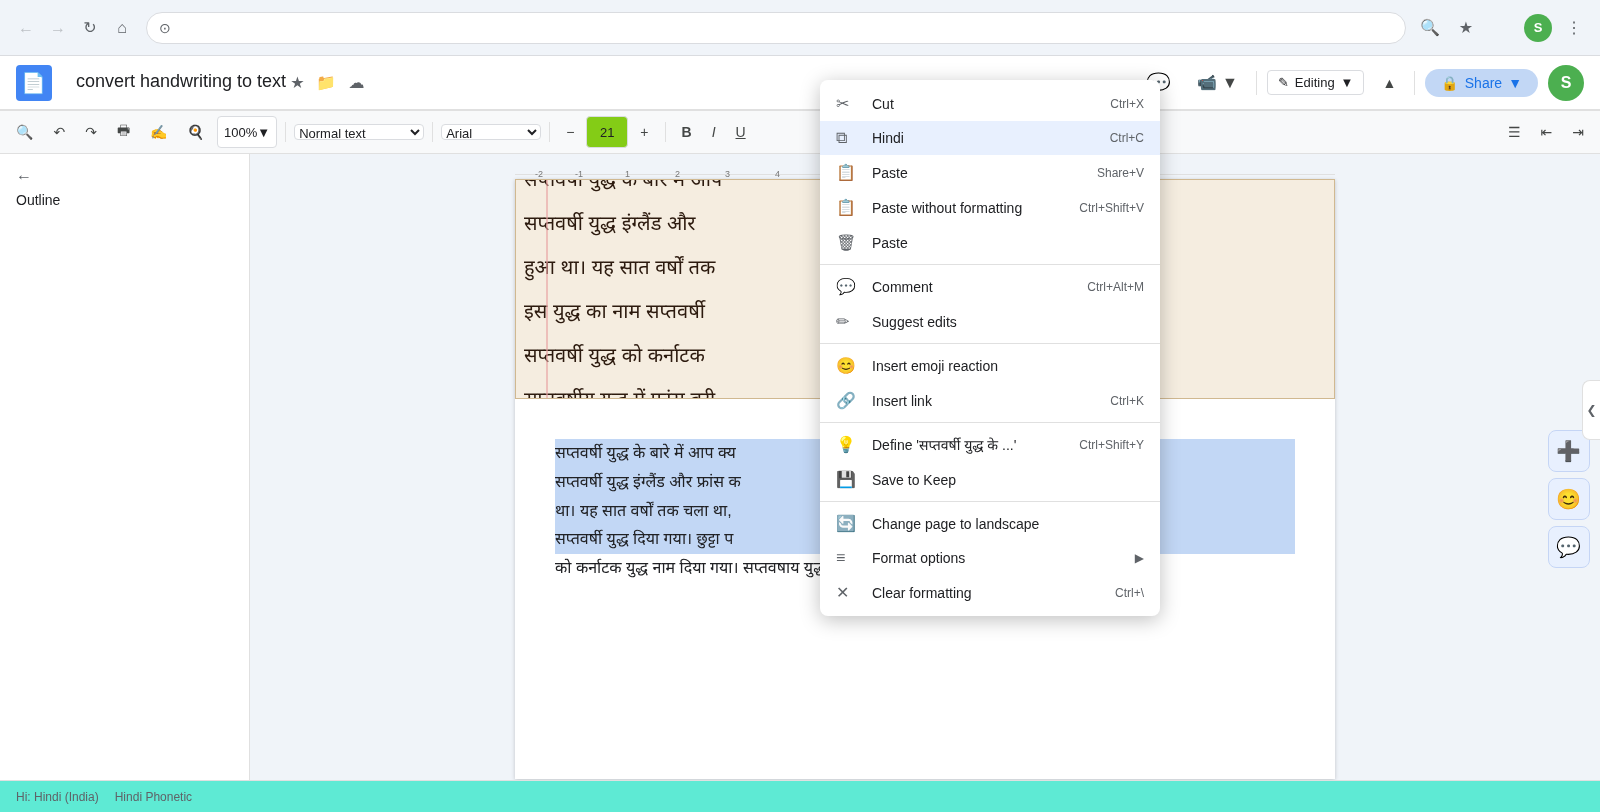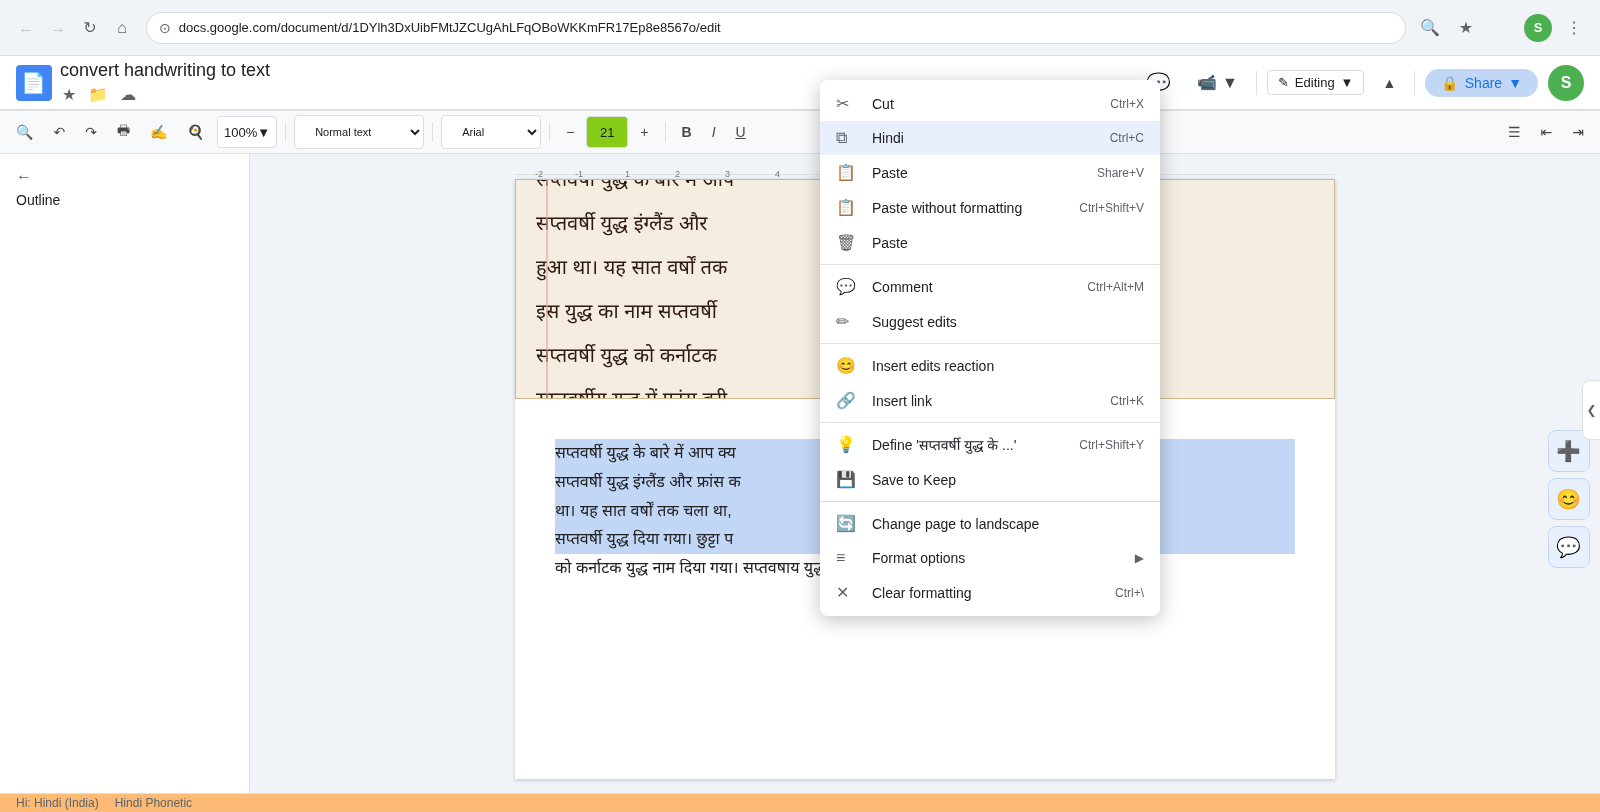--- a/index.html
+++ b/index.html
@@ -46,21 +46,21 @@
     
     .title-bar {
       display: flex; align-items: center; padding: 6px 16px; gap: 8px;
       background: white; border-bottom: 1px solid #e0e0e0; height: 54px;
     }
     .docs-logo {
       width: 36px; height: 36px; background: #4285f4;
       border-radius: 4px; display: flex; align-items: center; justify-content: center;
       color: white; font-size: 20px; font-weight: bold; flex-shrink: 0;
     }
-    .doc-title-area { display: flex; flex-direction: column; gap: 2px; flex: 1; }
+    .doc-title-area { display: flex; flex-direction: row; gap: 2px; flex: 1; margin-left: 16px; }
     .doc-title { font-size: 18px; color: #202124; font-weight: 400; }
     .doc-title-icons { display: flex; gap: 8px; align-items: center; }
     .title-icon-btn {
       background: transparent; border: none; cursor: pointer;
       color: #5f6368; font-size: 16px; padding: 2px;
     }
     .title-bar-actions { display: flex; align-items: center; gap: 10px; margin-left: auto; }
     .toolbar-separator { width: 1px; height: 24px; background: #e0e0e0; }
 
     
@@ -78,22 +78,22 @@
       display: flex; align-items: center; padding: 4px 8px; height: 44px;
       background: #f8f9fa; border-bottom: 1px solid #e0e0e0; gap: 4px;
       border-top: 1px solid #e0e0e0;
     }
     .toolbar-btn {
       height: 32px; padding: 0 8px; border: none; background: transparent;
       cursor: pointer; border-radius: 4px; display: flex; align-items: center;
       justify-content: center; color: #444746; font-size: 14px; gap: 2px;
     }
     .toolbar-select {
-      height: 34px; border: 1px solid #dadce0; border-radius: 4px; background: white;
-      padding: 0 16px; font-size: 11px; cursor: pointer; color: #202124;
+      height: 16px; border: 1px solid #dadce0; border-radius: 4px; background: white;
+      padding: 0 0; font-size: 13px; cursor: pointer; color: #202124;
     }
     .zoom-box {
       border: 1px solid #dadce0; border-radius: 4px; height: 32px;
       display: flex; align-items: center; padding: 0 6px; font-size: 13px;
       color: #202124; background: white; cursor: pointer;
     }
     .font-size-box {
       border: 1px solid #dadce0; border-radius: 4px; height: 32px;
       display: flex; align-items: center; padding: 0 6px; font-size: 13px;
       color: #202124; background: #84cc16; gap: 4px;
@@ -149,21 +149,21 @@
 
     
     .handwriting-block {
       width: 100%; height: 220px; background: #f5ede0;
       border: 1px solid #d0b890; margin-bottom: 20px;
       display: flex; align-items: center; justify-content: center;
       position: relative; overflow: hidden;
     }
     .handwriting-text {
       font-family: cursive; font-size: 22px; color: #2c2c2c;
-      line-height: 2; padding: 10px 20px; text-align: left; width: 100%;
+      line-height: 2; padding: 10px 8px; text-align: left; width: 100%;
     }
 
     
     .typed-text {
       font-size: 16px; color: #202124; line-height: 1.8;
       font-family: Arial, sans-serif;
     }
     .selected-text {
       background: #c2d7f5;
     }
@@ -199,21 +199,21 @@
 
     
     .share-btn {
       display: flex; align-items: center; gap: 6px;
       background: #c2d7f5; color: #1a73e8; border: none; border-radius: 20px;
       padding: 6px 16px; cursor: pointer; font-size: 14px; font-weight: 500;
     }
 
     
     .status-bar {
-      height: 19px; background: #fdba74; border-top: 1px solid #e0e0e0;
+      height: 32px; background: #5eead4; border-top: 1px solid #e0e0e0;
       display: flex; align-items: center; padding: 0 16px; gap: 16px;
       font-size: 12px; color: #5f6368;
     }
 
     
     .collapse-handle {
       position: fixed; right: 0; top: 380px; width: 18px; height: 60px;
       background: white; border: 1px solid #e0e0e0; border-right: none;
       border-radius: 8px 0 0 8px; display: flex; align-items: center;
       justify-content: center; cursor: pointer; color: #5f6368; font-size: 12px;
@@ -226,21 +226,20 @@
 
 <div class="browser-chrome">
   <div class="nav-buttons">
     <button class="nav-btn disabled">←</button>
     <button class="nav-btn disabled">→</button>
     <button class="nav-btn">↻</button>
     <button class="nav-btn">⌂</button>
   </div>
   <div class="address-bar">
     <span style="color:#5f6368; font-size:14px;">⊙</span>
-    <span class="address-text">docs.google.com/document/d/1DYlh3DxUibFMtJZCUgAhLFqOBoWKKmFR17Ep8e8567o/edit</span>
   </div>
   <div class="browser-actions">
     <button class="browser-action-btn">🔍</button>
     <button class="browser-action-btn">★</button>
     <button class="browser-action-btn">🣿</button>
     <div class="profile-circle">S</div>
     <button class="browser-action-btn">⋮</button>
   </div>
 </div>
 
@@ -431,21 +430,21 @@
   <div class="ctx-item">
     <span class="ctx-icon">✏</span>
     <span class="ctx-label">Suggest edits</span>
     <span class="ctx-shortcut"></span>
   </div>
 
   <div class="ctx-divider"></div>
 
   <div class="ctx-item">
     <span class="ctx-icon">😊</span>
-    <span class="ctx-label">Insert edits reaction</span>
+    <span class="ctx-label">Insert emoji reaction</span>
     <span class="ctx-shortcut"></span>
   </div>
 
   <div class="ctx-item">
     <span class="ctx-icon">🔗</span>
     <span class="ctx-label">Insert link</span>
     <span class="ctx-shortcut">Ctrl+K</span>
   </div>
 
   <div class="ctx-divider"></div>

